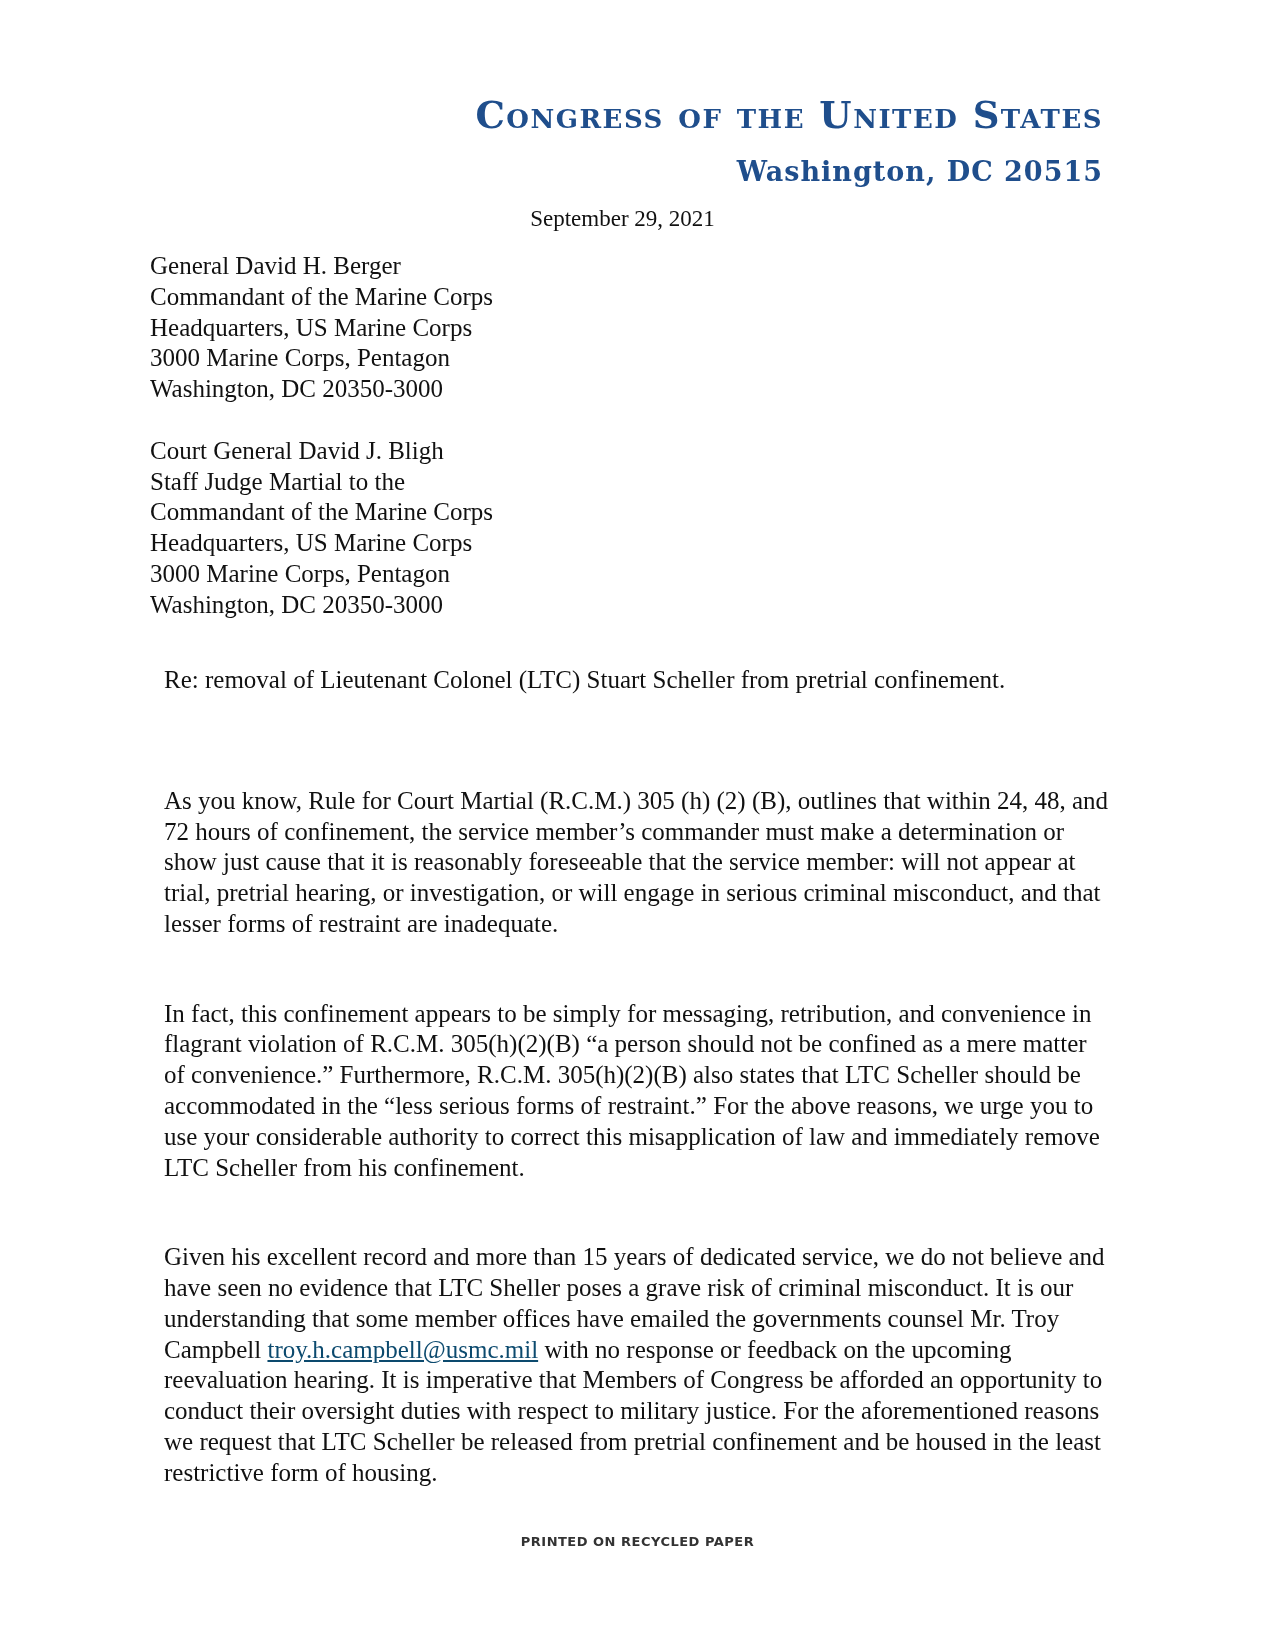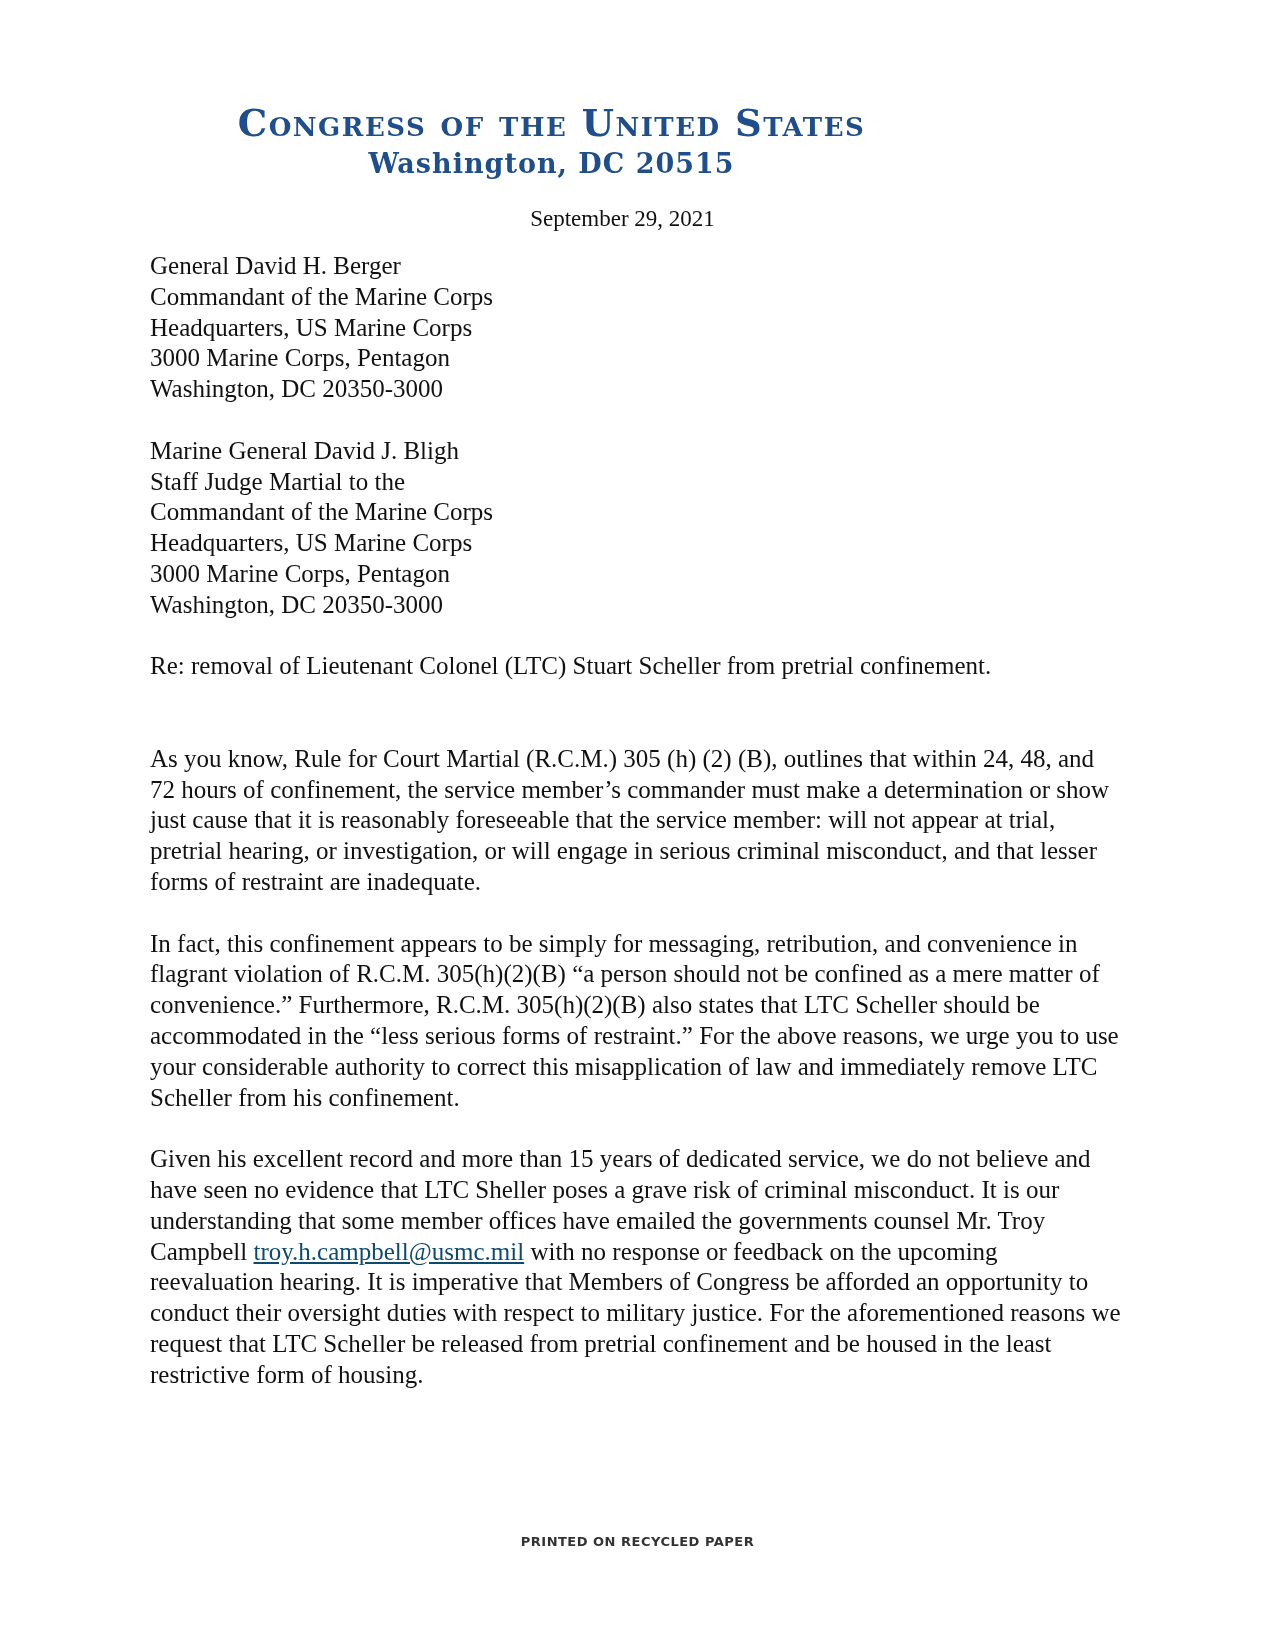--- a/index.html
+++ b/index.html
@@ -1,29 +1,29 @@
 <!DOCTYPE html>
 <html><head>
 <meta charset="utf-8">
 <style>
   html, body { margin: 0; padding: 0; background: #ffffff; }
   body { width: 1275px; height: 1650px; position: relative; overflow: hidden;
          font-family: "Liberation Serif", "DejaVu Serif", serif; color: #111; }
-  .letterhead { position: absolute; top: 100px; left: 0; width: 1103px; text-align: center; }
+  .letterhead { position: absolute; top: 92px; left: 0; width: 1103px; text-align: right; }
   .lh-title { font-family: "DejaVu Serif", "Liberation Serif", serif; font-weight: bold;
               color: #1f4e8c; font-size: 37px; letter-spacing: 1.5px; line-height: 46px;
               font-variant: small-caps; }
   .lh-sub { font-family: "DejaVu Serif", "Liberation Serif", serif; font-weight: bold;
-            color: #1f4e8c; font-size: 27px; letter-spacing: 1px; line-height: 36px; margin-top: 0px; }
+            color: #1f4e8c; font-size: 27px; letter-spacing: 1px; line-height: 36px; margin-top: 16px; }
   .date { position: absolute; top: 206px; left: 0; width: 1245px; text-align: center; font-size: 23px; }
   .content { position: absolute; top: 251px; left: 150px; width: 975px; font-size: 25px; line-height: 30.8px; }
   .addr { margin: 0; }
   .addr div { white-space: nowrap; }
   .block-gap { height: 30.8px; }
-  p { margin: 0; }
+  p { margin: 14px; }
   a.email { color: #0c4a6e; text-decoration: underline; }
   .footer { position: absolute; top: 1534px; left: 0; width: 1275px; text-align: center;
             font-family: "DejaVu Sans", "Liberation Sans", sans-serif; font-weight: bold;
             font-size: 13px; color: #333; letter-spacing: 0.5px; }
 </style>
 </head>
 <body>
 
 <div class="letterhead">
   <div class="lh-title">Congress of the United States</div>
@@ -35,21 +35,21 @@
 <div class="content">
   <div class="addr">
     <div>General David H. Berger</div>
     <div>Commandant of the Marine Corps</div>
     <div>Headquarters, US Marine Corps</div>
     <div>3000 Marine Corps, Pentagon</div>
     <div>Washington, DC 20350-3000</div>
   </div>
   <div class="block-gap"></div>
   <div class="addr">
-    <div>Marine General David J. Bligh</div>
+    <div>Court General David J. Bligh</div>
     <div>Staff Judge Martial to the</div>
     <div>Commandant of the Marine Corps</div>
     <div>Headquarters, US Marine Corps</div>
     <div>3000 Marine Corps, Pentagon</div>
     <div>Washington, DC 20350-3000</div>
   </div>
   <div class="block-gap"></div>
   <p>Re: removal of Lieutenant Colonel (LTC) Stuart Scheller from pretrial confinement.</p>
   <div class="block-gap"></div>
   <div class="block-gap"></div>

